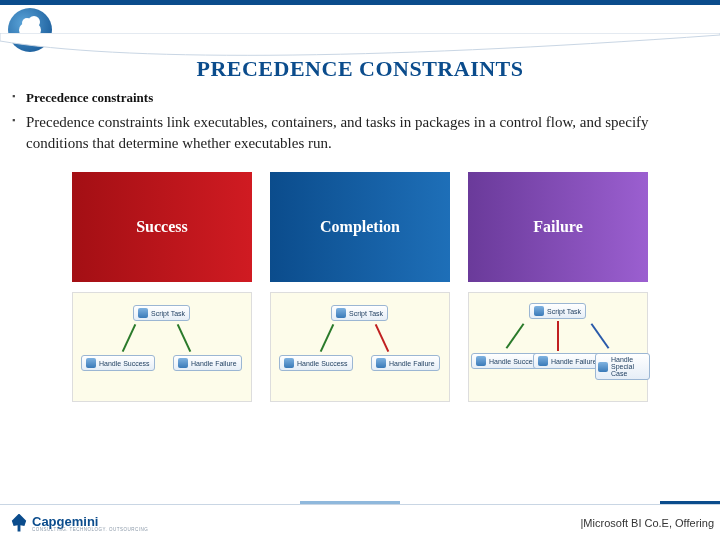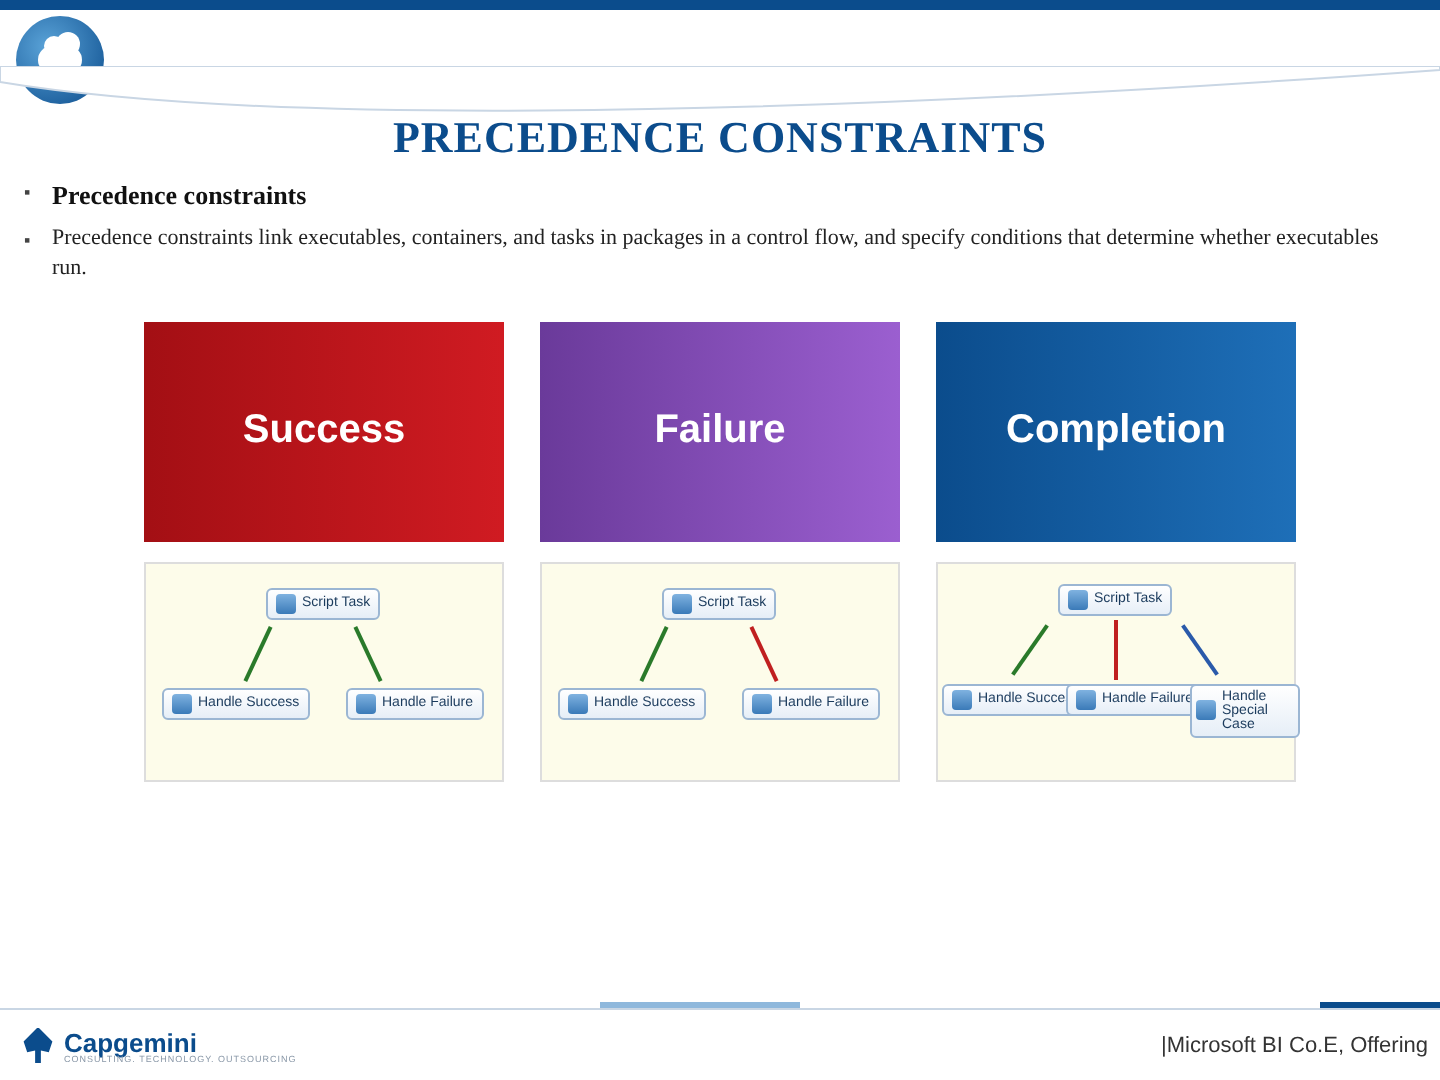--- a/index.html
+++ b/index.html
@@ -8,24 +8,24 @@
   .logo-badge { position: absolute; top: 8px; left: 8px; width: 44px; height: 44px; border-radius: 50%; background: radial-gradient(circle at 35% 35%, #5aa3d8, #0b4c8c); display: flex; align-items: center; justify-content: center; }
   .logo-badge .cloud { width: 22px; height: 14px; background: #fff; border-radius: 8px; position: relative; }
   .logo-badge .cloud::before { content:""; position:absolute; top:-5px; left:3px; width:10px; height:10px; background:#fff; border-radius:50%; }
   .logo-badge .cloud::after { content:""; position:absolute; top:-7px; left:9px; width:12px; height:12px; background:#fff; border-radius:50%; }
   .curve { position: absolute; top: 33px; left: 0; right: 0; height: 30px; overflow: hidden; }
   .curve svg { width: 100%; height: 100%; }
   .title { text-align: center; color: #0b4c8c; font-weight: bold; font-size: 22px; padding-top: 56px; font-variant: small-caps; letter-spacing: 0.5px; }
   .content { padding: 8px 12px 0 12px; }
   .b1 { font-size: 13px; color: #111; font-weight: bold; padding-left: 14px; position: relative; margin-bottom: 6px; }
   .b1::before { content:"▪"; position:absolute; left:0; top:1px; font-size:9px; color:#444; }
-  .b2 { font-size: 11px; color: #222; padding-left: 14px; position: relative; margin-bottom: 4px; line-height: 1.4; }
+  .b2 { font-size: 15px; color: #222; padding-left: 14px; position: relative; margin-bottom: 4px; line-height: 1.4; }
   .b2::before { content:"▪"; position:absolute; left:0; top:2px; font-size:9px; color:#444; }
   .boxes { display:flex; gap:18px; justify-content:center; margin-top:18px; padding:0 40px; }
-  .box { width: 180px; height: 110px; display:flex; align-items:center; justify-content:center; color:#fff; font-weight:bold; font-size:20px; font-family: Liberation Sans, sans-serif; }
+  .box { width: 180px; height: 110px; display:flex; align-items:center; justify-content:center; color:#fff; font-weight:bold; font-size:16px; font-family: Liberation Serif, serif; }
   .box.red { background: linear-gradient(to right, #a30f14, #d01b22); }
   .box.purple { background: linear-gradient(to right, #6a3a9a, #9b5fd0); }
   .box.blue { background: linear-gradient(to right, #0b4c8c, #1e6fb8); }
   .diagrams { display:flex; gap:18px; justify-content:center; margin-top:10px; padding:0 40px; }
   .diag { width:180px; height:110px; background:#fdfcea; border:1px solid #ddd; position:relative; }
   .task { position:absolute; background:linear-gradient(#fff,#e6eef7); border:1px solid #9bb6d3; border-radius:3px; font-size:7px; font-family: Arial, sans-serif; color:#1a3a5c; display:flex; align-items:center; gap:3px; padding:2px 4px; white-space:nowrap; }
   .task .ico { width:10px; height:10px; background:linear-gradient(#7fb2e0,#3a7ab8); border-radius:2px; flex-shrink:0; }
   .arrow { position:absolute; background:#2a7a2a; }
   .arrow.red { background:#c02020; }
   .arrow.blue { background:#2a5aaa; }
@@ -52,22 +52,22 @@
 </div>
 
 <h1 class="title">PRECEDENCE CONSTRAINTS</h1>
 
 <div class="content">
   <p class="b1">Precedence constraints</p>
   <p class="b2">Precedence constraints link executables, containers, and tasks in packages in a control flow, and specify conditions that determine whether executables run.</p>
 
   <div class="boxes">
     <div class="box red">Success</div>
+    <div class="box blue">Completion</div>
     <div class="box purple">Failure</div>
-    <div class="box blue">Completion</div>
   </div>
 
   <div class="diagrams">
 
     <div class="diag">
       <div class="task" style="top:12px; left:60px;">
           <span class="ico"></span>
           <span>Script Task</span>
         </div>
       <div class="arrow" style="top:30px; left:55px; width:2px; height:30px; transform:rotate(25deg);"></div>

